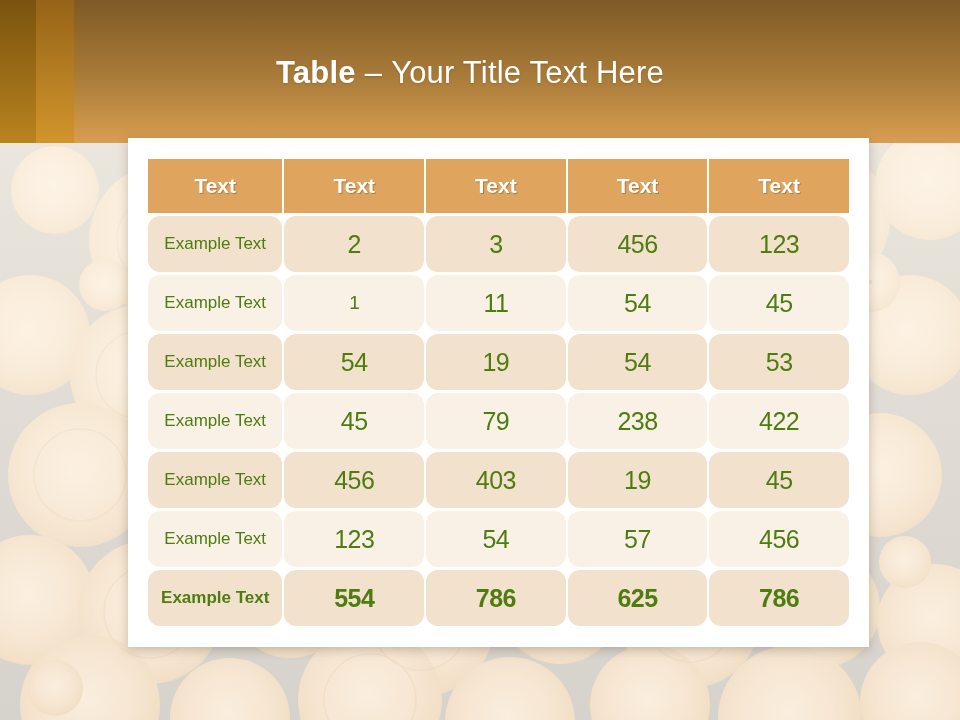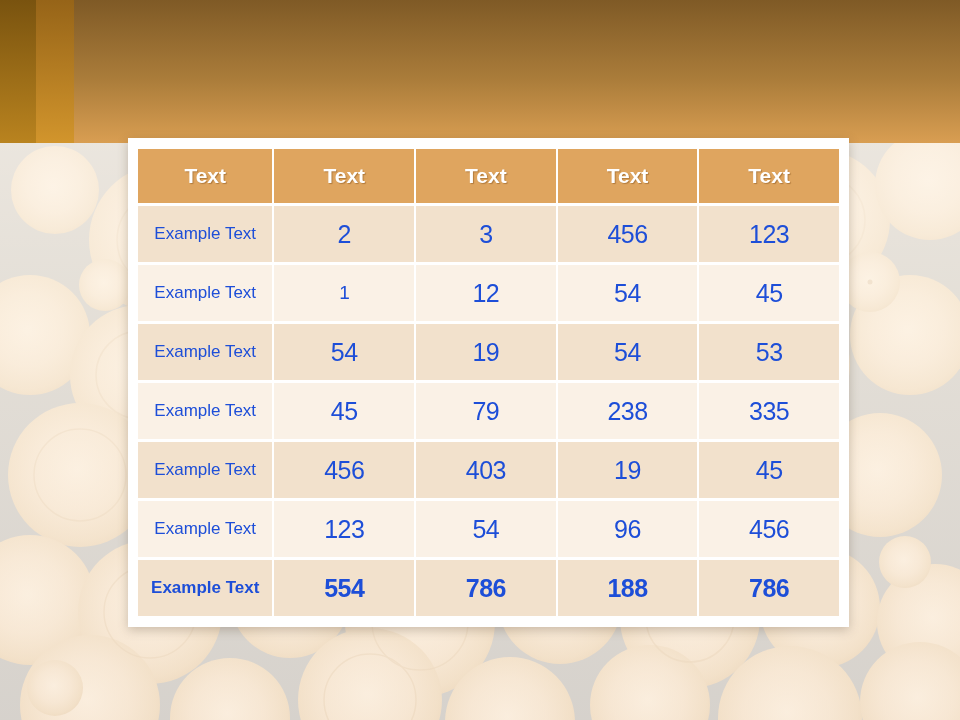--- a/index.html
+++ b/index.html
@@ -38,36 +38,36 @@
     position:absolute;left:0;top:55px;width:940px;text-align:center;
     color:#ffffff;font-size:31px;letter-spacing:0.2px;
     text-shadow:0 1px 2px rgba(90,55,10,0.25);white-space:nowrap;
   }
   .title .emph{font-weight:bold;}
   .title .dash{margin:0 9px;}
 
   
   .tablewrap{
     position:absolute;left:128px;top:138px;width:705px;
-    background:#ffffff;padding:8px;
+    background:#ffffff;padding:18px;
     box-shadow:0 3px 10px rgba(90,70,50,0.30);
   }
   table.data{
     width:100%;border-collapse:separate;border-spacing:2px 3px;
     table-layout:fixed;
   }
   col.c-label{width:19.4%;}
   col.c-val{width:20.15%;}
   th{
     height:52px;background:#dfa55f;color:#ffffff;
     font-size:21px;font-weight:bold;text-align:center;vertical-align:middle;
     text-shadow:1px 1px 1px rgba(120,70,20,0.45);
   }
   td{
-    height:54px;text-align:center;vertical-align:middle;color:#1d4ed8;
+    height:54px;text-align:center;vertical-align:middle;color:#4d7c0f;border-radius:12px;
   }
   tr.odd td{background:#f2e1cc;}
   tr.even td{background:#faf1e6;}
   td.lbl{font-size:17px;}
   td.num{font-size:25px;letter-spacing:-0.5px;}
   td.num.num-small{font-size:19px;}
   tr.total td{font-weight:bold;}
 </style>
 </head>
 <body>
@@ -158,20 +158,23 @@
           <circle cx="870" cy="282" r="2.5"></circle>
       </g>
     </svg>
     <div class="photo-overlay"></div>
   </div>
 
   <div class="band"></div>
   <div class="stripe-dark"></div>
   <div class="stripe-light"></div>
 
+  <div class="title">
+    <span class="emph">Table</span><span class="dash">–</span><span>Your Title Text Here</span>
+  </div>
 
   <div class="tablewrap">
     <table class="data">
       <colgroup>
         <col class="c-label">
           <col class="c-val">
           <col class="c-val">
           <col class="c-val">
           <col class="c-val">
       </colgroup>
@@ -188,56 +191,56 @@
         <tr class="odd">
           <td class="lbl">Example Text</td>
           <td class="num">2</td>
           <td class="num">3</td>
           <td class="num">456</td>
           <td class="num">123</td>
         </tr>
         <tr class="even">
           <td class="lbl">Example Text</td>
           <td class="num num-small">1</td>
-          <td class="num">12</td>
+          <td class="num">11</td>
           <td class="num">54</td>
           <td class="num">45</td>
         </tr>
         <tr class="odd">
           <td class="lbl">Example Text</td>
           <td class="num">54</td>
           <td class="num">19</td>
           <td class="num">54</td>
           <td class="num">53</td>
         </tr>
         <tr class="even">
           <td class="lbl">Example Text</td>
           <td class="num">45</td>
           <td class="num">79</td>
           <td class="num">238</td>
-          <td class="num">335</td>
+          <td class="num">422</td>
         </tr>
         <tr class="odd">
           <td class="lbl">Example Text</td>
           <td class="num">456</td>
           <td class="num">403</td>
           <td class="num">19</td>
           <td class="num">45</td>
         </tr>
         <tr class="even">
           <td class="lbl">Example Text</td>
           <td class="num">123</td>
           <td class="num">54</td>
-          <td class="num">96</td>
+          <td class="num">57</td>
           <td class="num">456</td>
         </tr>
         <tr class="odd total">
           <td class="lbl">Example Text</td>
           <td class="num">554</td>
           <td class="num">786</td>
-          <td class="num">188</td>
+          <td class="num">625</td>
           <td class="num">786</td>
         </tr>
       </tbody>
     </table>
   </div>
 
 </div>
 
 </body></html>

